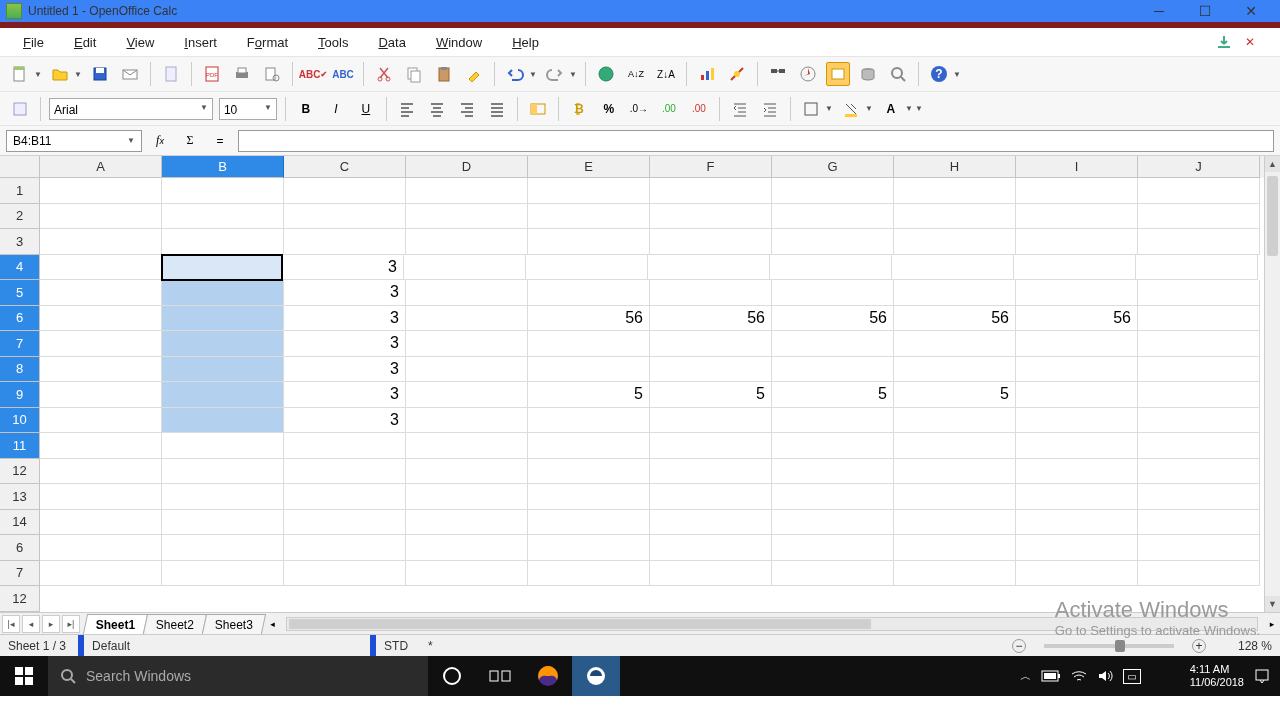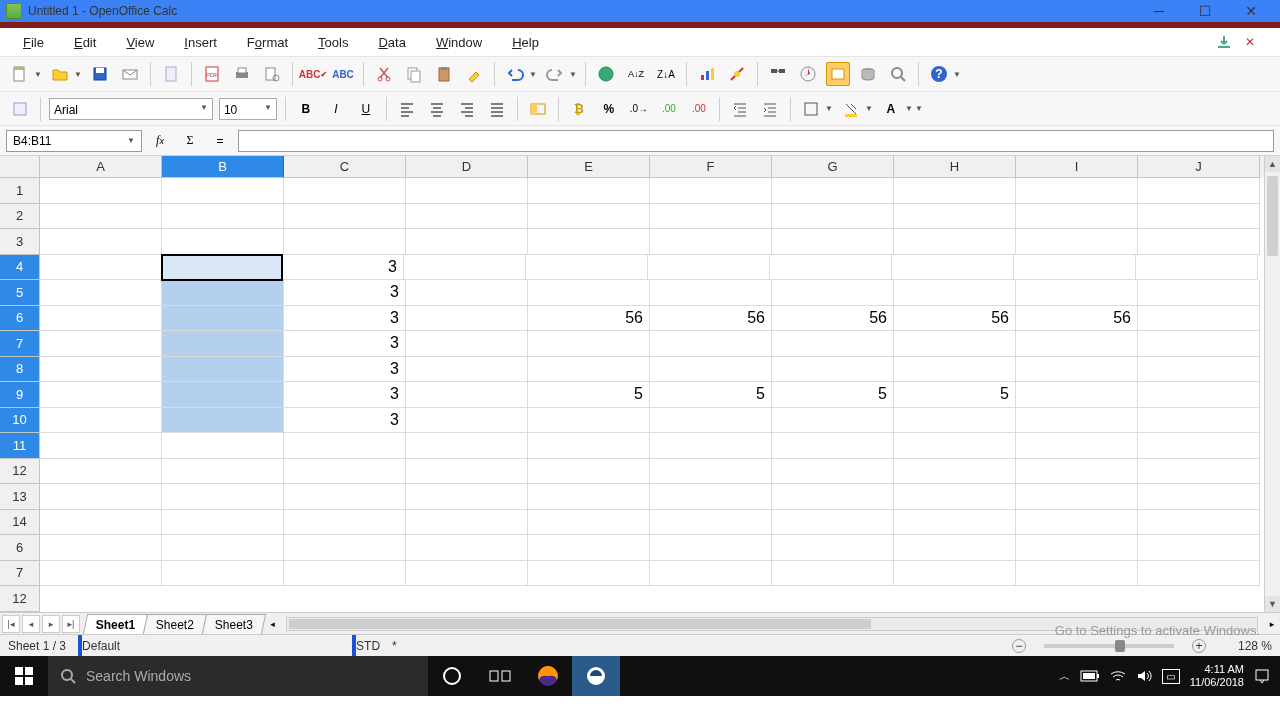--- a/index.html
+++ b/index.html
@@ -45,33 +45,33 @@
 .vscroll .vup, .vscroll .vdn { height:16px; display:flex; align-items:center; justify-content:center; font-size:9px; color:#555; background:#e4e4e4;}
 .vscroll .thumb { position:absolute; top:20px; left:2px; right:2px; height:80px; background:#cfcfcf; border-radius:2px;}
 .sheettabs { height:22px; display:flex; align-items:center; background:#f0f0f0; border-top:1px solid #ccc;}
 .navbtn { width:18px; height:18px; display:flex; align-items:center; justify-content:center; font-size:9px; color:#555; border:1px solid #ccc; margin-left:2px; background:#fff;}
 .tab { height:20px; padding:0 10px; display:flex; align-items:center; font-size:12px; border:1px solid #aaa; border-bottom:none; margin-left:-1px; background:#f6f6f6; transform: skewX(-12deg);}
 .tab span { transform: skewX(12deg);}
 .tab.active { background:#fff; font-weight:bold;}
 .hscroll { flex:1; height:14px; background:#eaeaea; margin:0 6px; position:relative; border:1px solid #ccc;}
 .hscroll .hthumb{ position:absolute; left:2px; top:1px; width:60%; bottom:1px; background:#cfcfcf;}
 .statusbar { height:22px; display:flex; align-items:center; background:#f0f0f0; border-top:1px solid #ccc; font-size:12px; color:#333; padding:0 8px; gap:12px;}
-.statusbar .field { border-left:4px solid #1d4ed8; padding:0 0; height:100%; display:flex; align-items:center;}
+.statusbar .field { border-left:6px solid #1d4ed8; padding:0 8px; height:100%; display:flex; align-items:center;}
 .statusbar .slider { width:130px; height:4px; background:#ccc; position:relative; margin:0 6px;}
 .statusbar .slider .knob { position:absolute; left:55%; top:-4px; width:10px; height:12px; background:#888; border-radius:2px;}
 .watermark { position:absolute; right:20px; bottom:82px; color:#9a9a9a; text-align:left; pointer-events:none;}
 .watermark .t1{ font-size:22px; font-weight:300;}
 .watermark .t2{ font-size:13px;}
 .taskbar { height:40px; background:#101010; display:flex; align-items:center; color:#fff;}
 .taskbar .start { width:48px; height:40px; display:flex; align-items:center; justify-content:center;}
 .taskbar .search { flex:0 0 380px; height:40px; background:#2b2b2b; display:flex; align-items:center; padding:0 12px; color:#aaa; font-size:14px;}
 .taskbar .search .sico{ margin-right:10px;}
 .taskbar .tbtn { width:48px; height:40px; display:flex; align-items:center; justify-content:center;}
 .tray { margin-left:auto; display:flex; align-items:center; gap:10px; padding:0 10px; font-size:11px;}
-.tray .clock { text-align:right; line-height:1.15;}
+.tray .clock { line-height:1.15;margin-left:39px;}
 svg { display:block;}
 .bold{font-weight:bold;} .italic{font-style:italic;} .underline{text-decoration:underline;}
 </style>
 </head>
 <body>
 
 <div class="titlebar">
   <div class="app-icon"></div>
   <div class="title">Untitled 1 - OpenOffice Calc</div>
   <div class="spacer"></div>
@@ -616,20 +616,21 @@
   <div style="flex:1"></div>
   <div style="border:1px solid #999;border-radius:50%;width:14px;height:14px;display:flex;align-items:center;justify-content:center;">−</div>
   <div class="slider">
       <div class="knob"></div>
     </div>
   <div style="border:1px solid #999;border-radius:50%;width:14px;height:14px;display:flex;align-items:center;justify-content:center;">+</div>
   <div style="margin-left:20px;">128 %</div>
 </div>
 
 <div class="watermark">
+  <div class="t1">Activate Windows</div>
   <div class="t2">Go to Settings to activate Windows.</div>
 </div>
 
 <div class="taskbar">
   <div class="start">
       <svg width="18" height="18">
         <rect x="0" y="0" width="8" height="8" fill="#fff"></rect>
         <rect x="10" y="0" width="8" height="8" fill="#fff"></rect>
         <rect x="0" y="10" width="8" height="8" fill="#fff"></rect>
         <rect x="10" y="10" width="8" height="8" fill="#fff"></rect>

